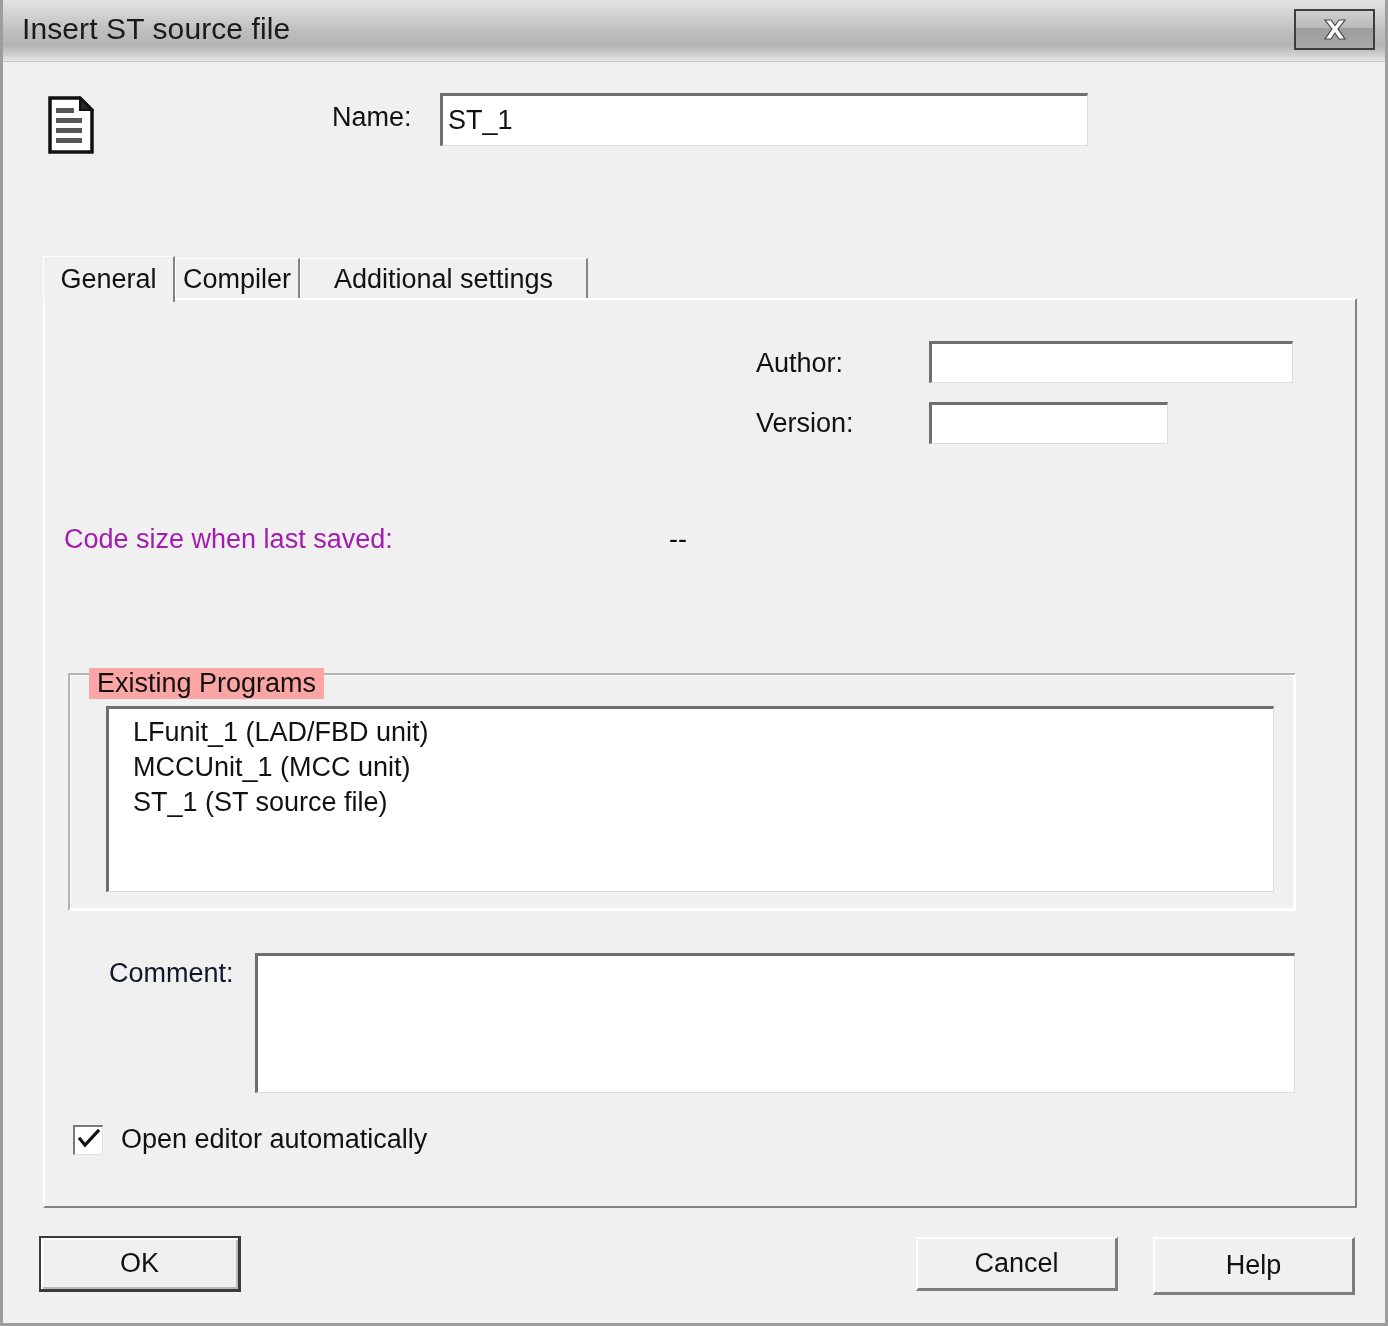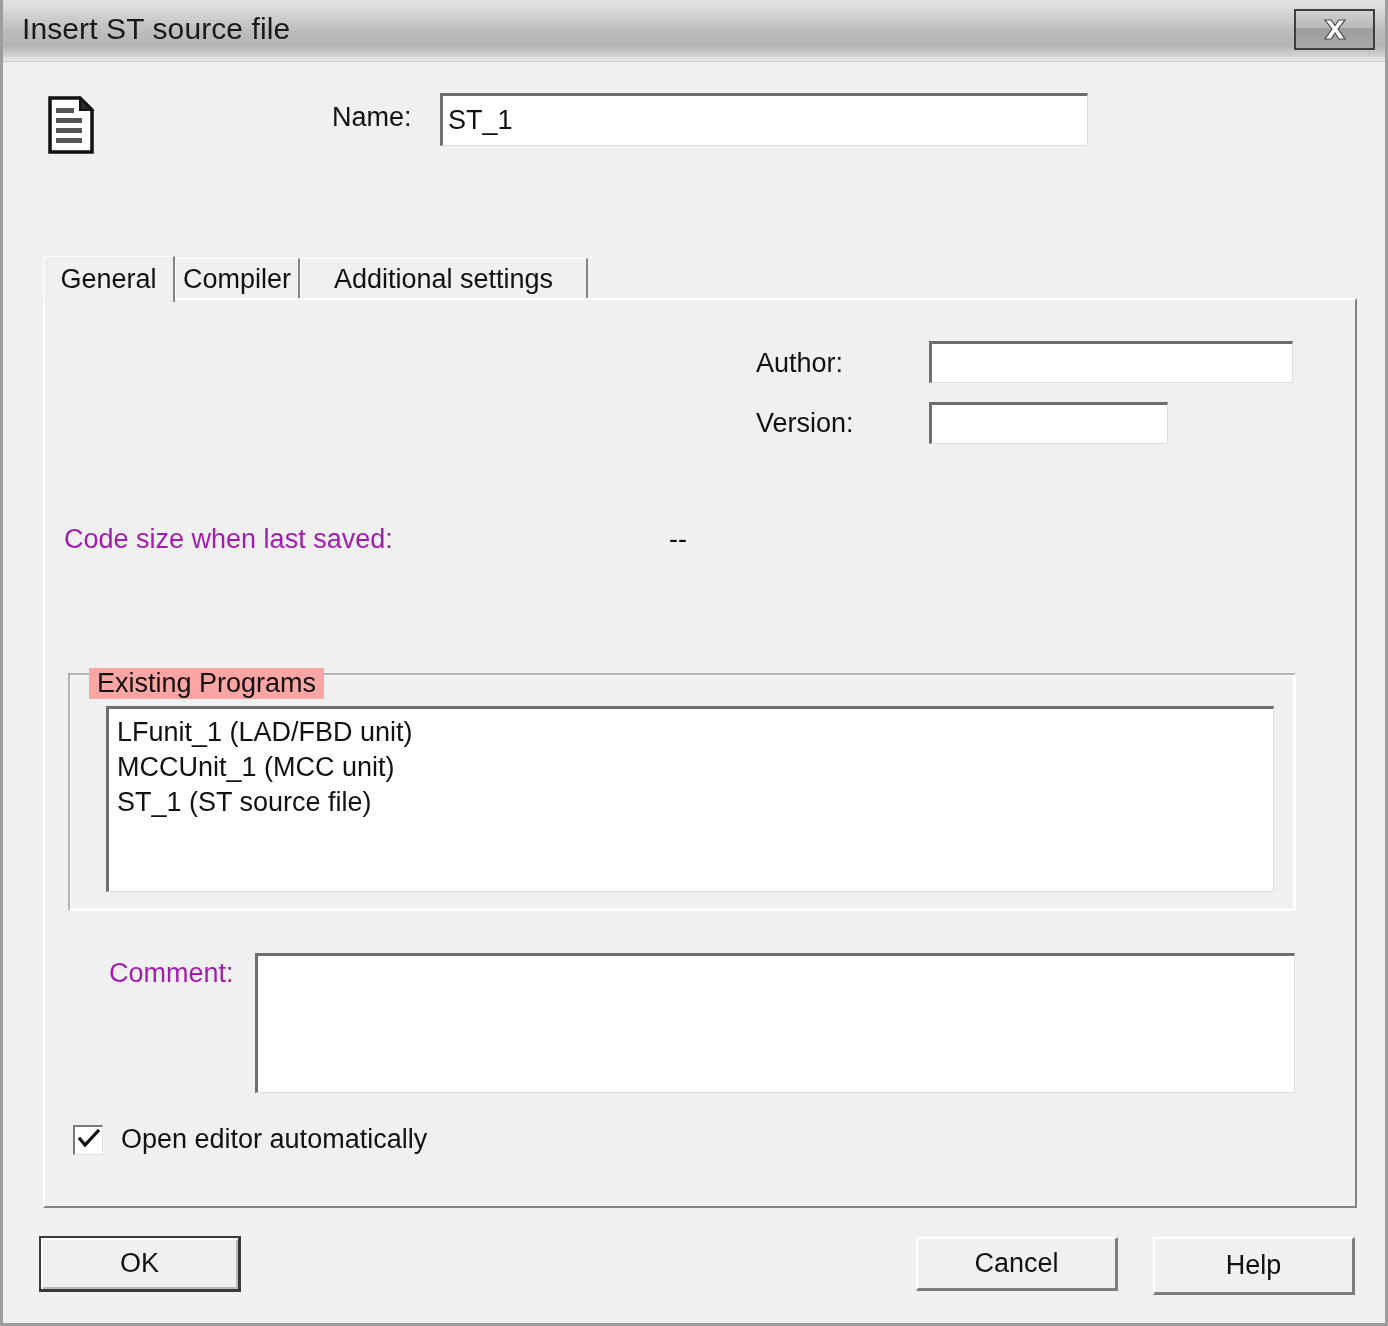--- a/index.html
+++ b/index.html
@@ -224,29 +224,29 @@
     position: absolute;
     left: 103px; top: 706px;
     width: 1168px; height: 186px;
     overflow: hidden;
     padding: 6px 0 0 0;
   }
   .program-item {
     font-size: 27px;
     color: #111;
     line-height: 35px;
-    padding-left: 8px;
+    padding-left: 24px;
     white-space: nowrap;
   }
 
   
   #comment-label {
     position: absolute;
     left: 106px; top: 958px;
-    font-size: 27px; color: #a21caf; white-space: nowrap;
+    font-size: 27px; color: #0f172a; white-space: nowrap;
   }
   #comment-input {
     position: absolute;
     left: 252px; top: 953px;
     width: 1040px; height: 140px;
     font-family: "Liberation Sans", sans-serif;
     font-size: 26px;
     color: #111;
     padding: 4px 6px;
     resize: none;

